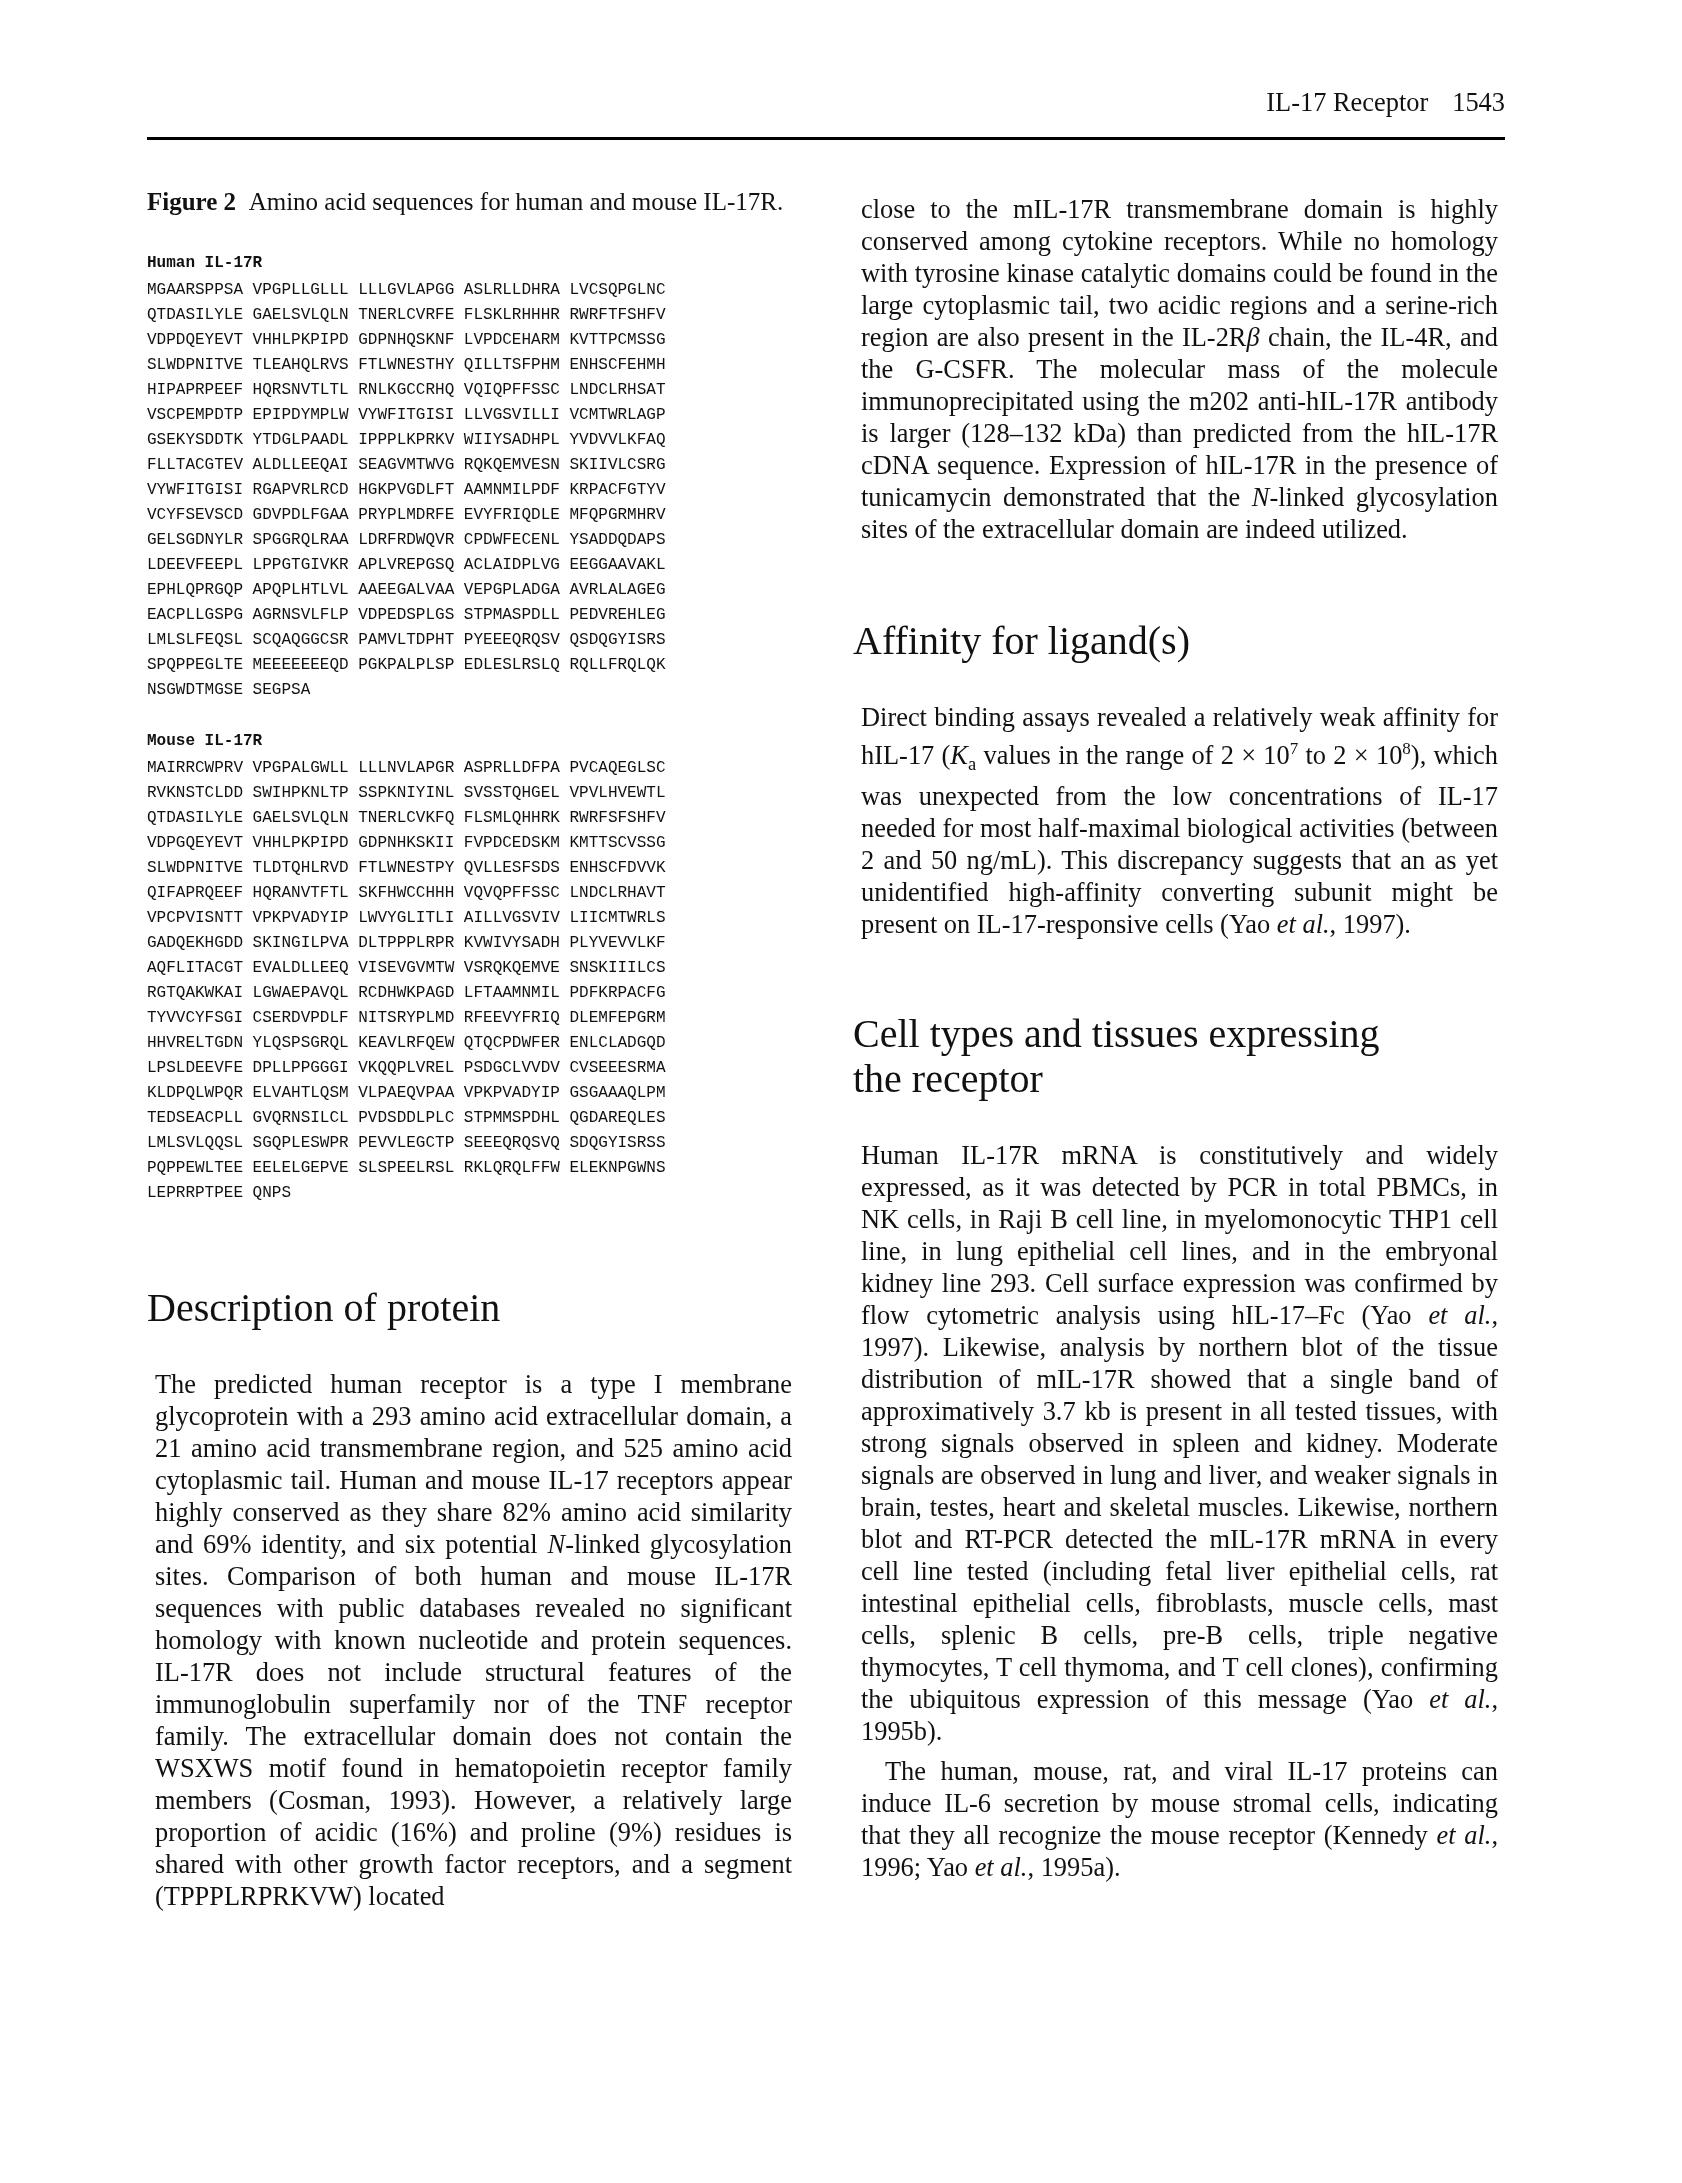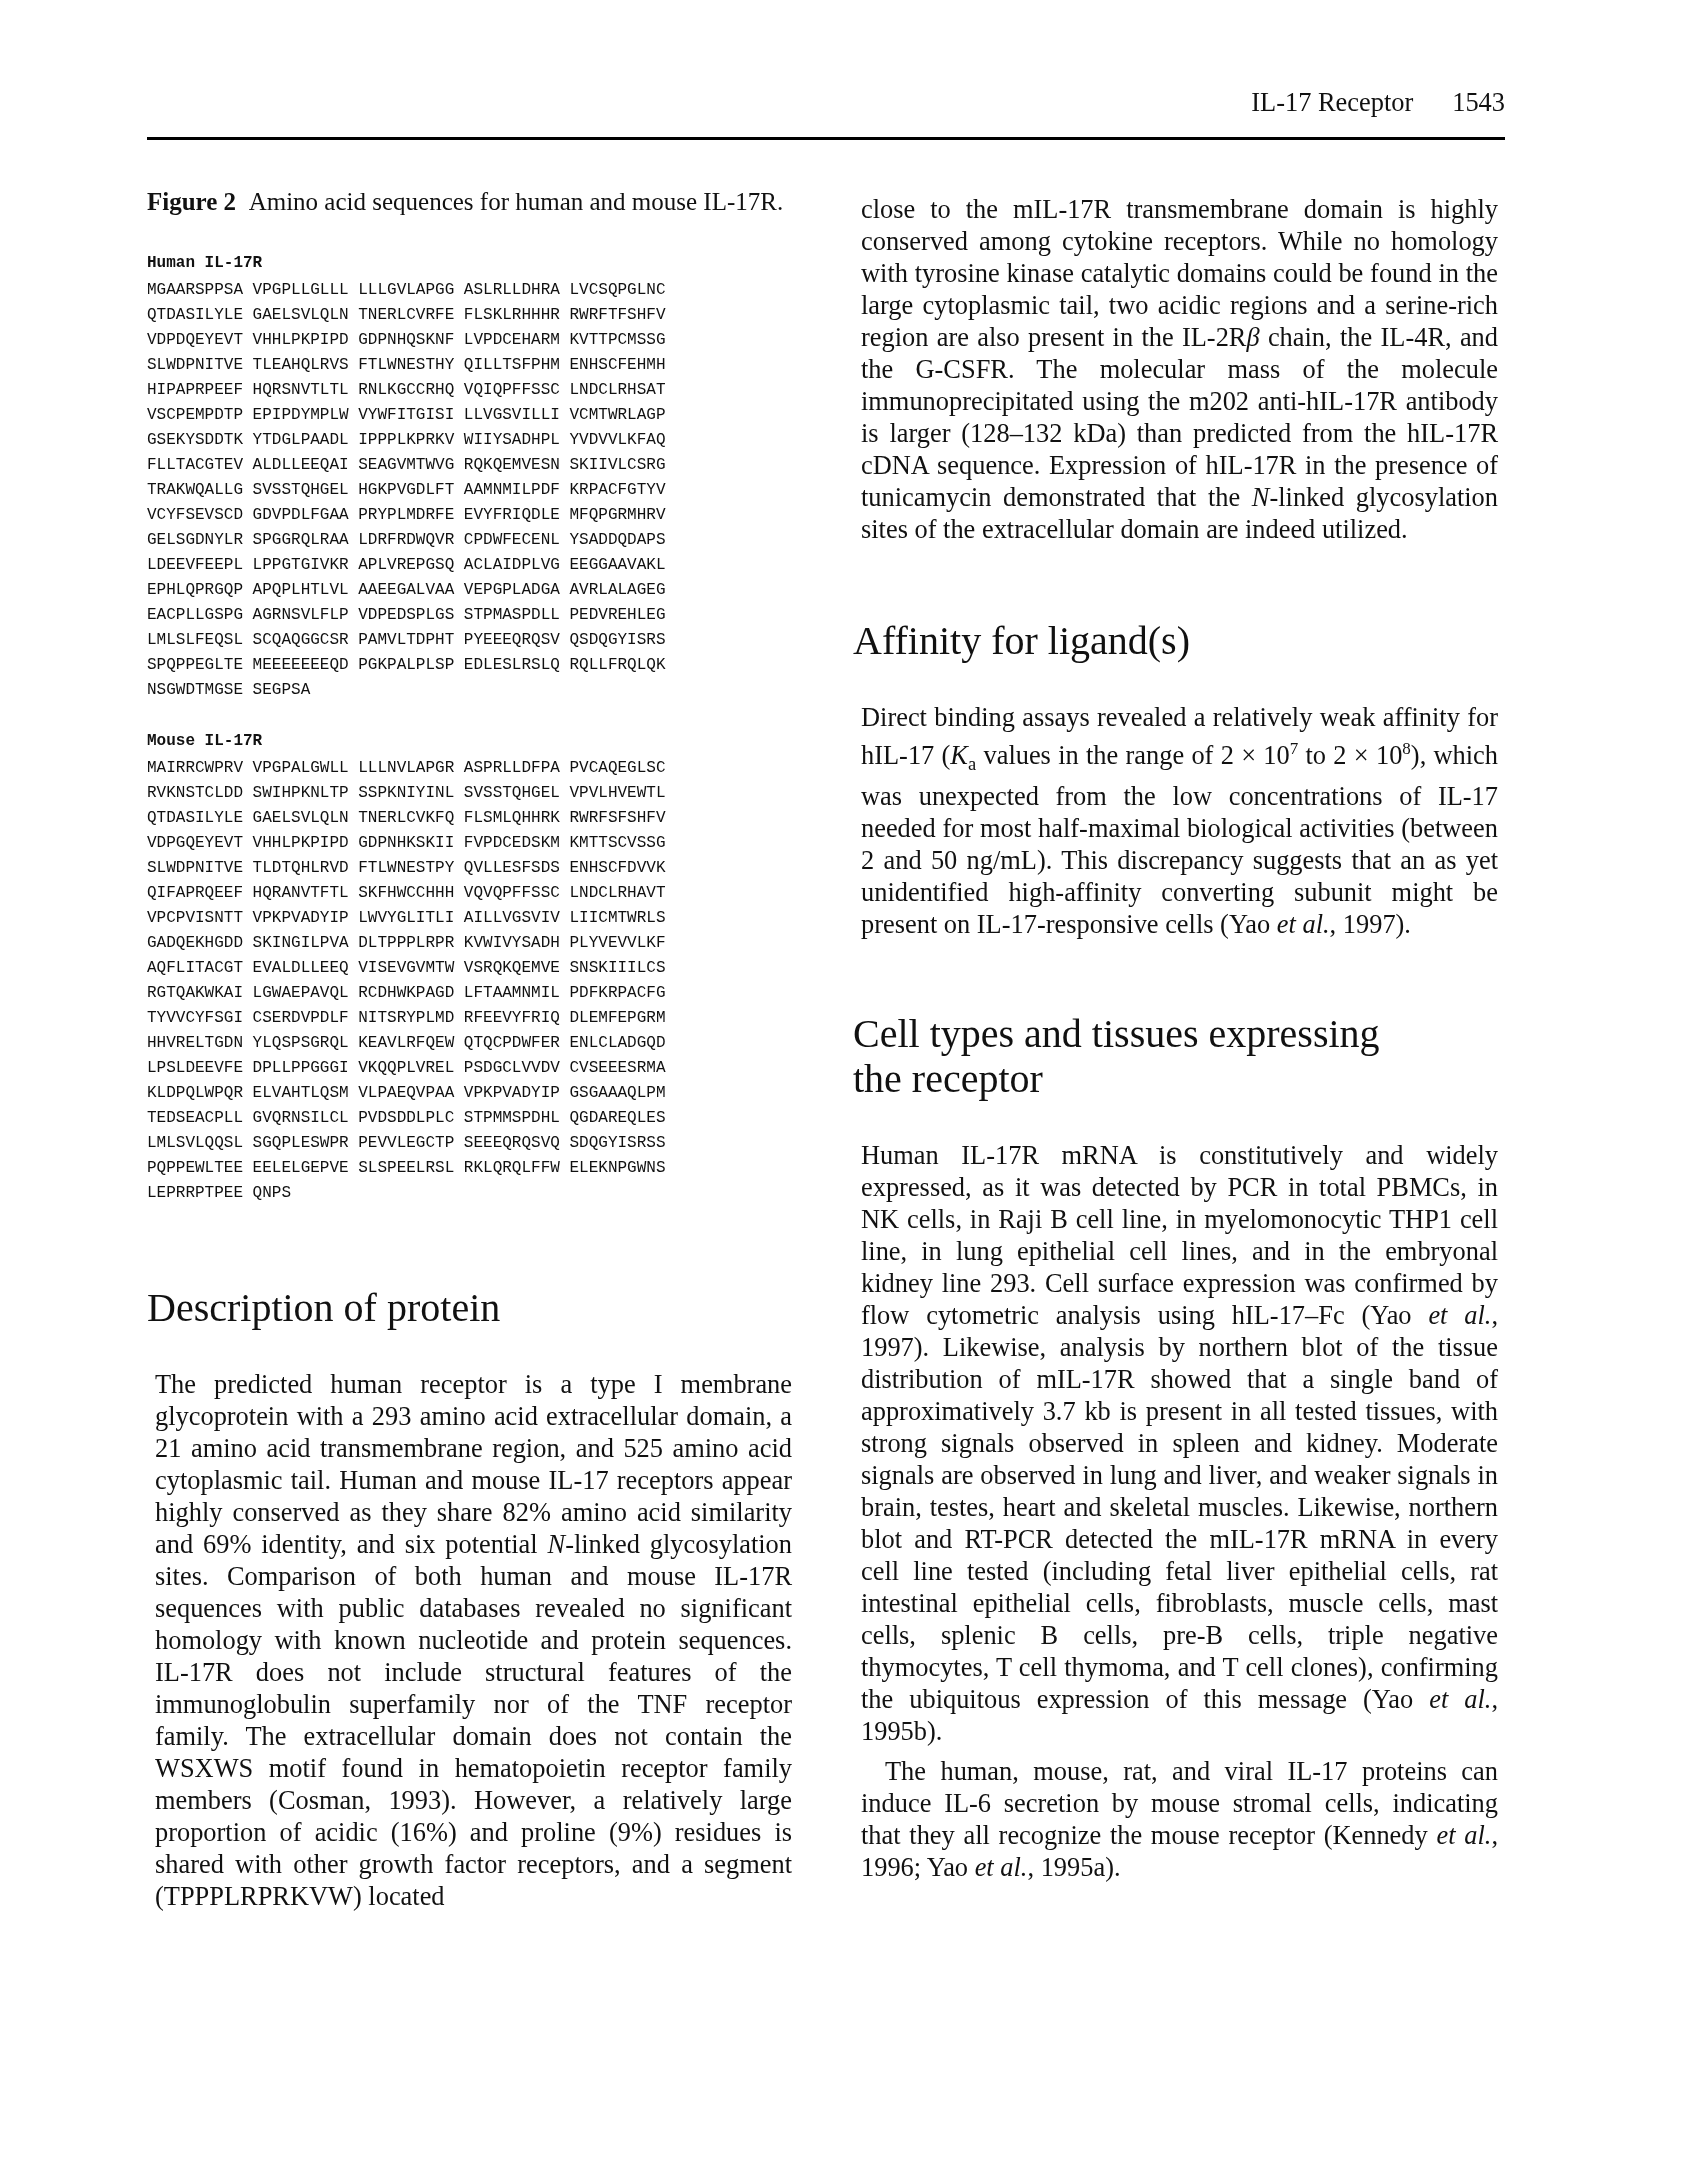--- a/index.html
+++ b/index.html
@@ -1,19 +1,19 @@
 <!DOCTYPE html>
 <html style="font-size:10.6px"><head>
 <meta charset="utf-8">
 <style>
   html, body { margin: 0; padding: 0; background: #ffffff; }
   body { width: 1683px; height: 2183px; position: relative; overflow: hidden;
          font-family: "Liberation Serif", "DejaVu Serif", serif; color: #111; }
   .running-head { position: absolute; top: 87px; right: 178px; font-size: 26.4px; }
-  .running-head .pg { margin-left: 39px; text-align: center; }
+  .running-head .pg { margin-left: 24px; text-align: center; }
   .rule { position: absolute; top: 137px; left: 147px; width: 1358px; height: 3.3px; background: #000; }
   .col { position: absolute; top: 185px; width: 653px; }
   .col-left { left: 147px; }
   .col-right { left: 853px; }
   .caption { font-size: 25px; line-height: 33px; text-align: justify; margin: 0 0 33px 0; }
   .caption b { font-weight: bold; }
   .seq-block { margin: 0 0 26.4px 0; }
   .seq-title { font-family: "Liberation Mono", "DejaVu Sans Mono", monospace; font-weight: bold;
                font-size: 16px; line-height: 24px; margin: 0 0 2.6px 0; }
   .seq-line { font-family: "Liberation Mono", "DejaVu Sans Mono", monospace; font-size: 16px;
@@ -39,21 +39,21 @@
   <div class="seq-block" style="margin-top:26.4px;">
     <div class="seq-title">Human IL-17R</div>
     <div class="seq-line">MGAARSPPSA VPGPLLGLLL LLLGVLAPGG ASLRLLDHRA LVCSQPGLNC</div>
     <div class="seq-line">QTDASILYLE GAELSVLQLN TNERLCVRFE FLSKLRHHHR RWRFTFSHFV</div>
     <div class="seq-line">VDPDQEYEVT VHHLPKPIPD GDPNHQSKNF LVPDCEHARM KVTTPCMSSG</div>
     <div class="seq-line">SLWDPNITVE TLEAHQLRVS FTLWNESTHY QILLTSFPHM ENHSCFEHMH</div>
     <div class="seq-line">HIPAPRPEEF HQRSNVTLTL RNLKGCCRHQ VQIQPFFSSC LNDCLRHSAT</div>
     <div class="seq-line">VSCPEMPDTP EPIPDYMPLW VYWFITGISI LLVGSVILLI VCMTWRLAGP</div>
     <div class="seq-line">GSEKYSDDTK YTDGLPAADL IPPPLKPRKV WIIYSADHPL YVDVVLKFAQ</div>
     <div class="seq-line">FLLTACGTEV ALDLLEEQAI SEAGVMTWVG RQKQEMVESN SKIIVLCSRG</div>
-    <div class="seq-line">TRAKWQALLG SVSSTQHGEL HGKPVGDLFT AAMNMILPDF KRPACFGTYV</div>
+    <div class="seq-line">VYWFITGISI RGAPVRLRCD HGKPVGDLFT AAMNMILPDF KRPACFGTYV</div>
     <div class="seq-line">VCYFSEVSCD GDVPDLFGAA PRYPLMDRFE EVYFRIQDLE MFQPGRMHRV</div>
     <div class="seq-line">GELSGDNYLR SPGGRQLRAA LDRFRDWQVR CPDWFECENL YSADDQDAPS</div>
     <div class="seq-line">LDEEVFEEPL LPPGTGIVKR APLVREPGSQ ACLAIDPLVG EEGGAAVAKL</div>
     <div class="seq-line">EPHLQPRGQP APQPLHTLVL AAEEGALVAA VEPGPLADGA AVRLALAGEG</div>
     <div class="seq-line">EACPLLGSPG AGRNSVLFLP VDPEDSPLGS STPMASPDLL PEDVREHLEG</div>
     <div class="seq-line">LMLSLFEQSL SCQAQGGCSR PAMVLTDPHT PYEEEQRQSV QSDQGYISRS</div>
     <div class="seq-line">SPQPPEGLTE MEEEEEEEQD PGKPALPLSP EDLESLRSLQ RQLLFRQLQK</div>
     <div class="seq-line">NSGWDTMGSE SEGPSA</div>
   </div>
 

